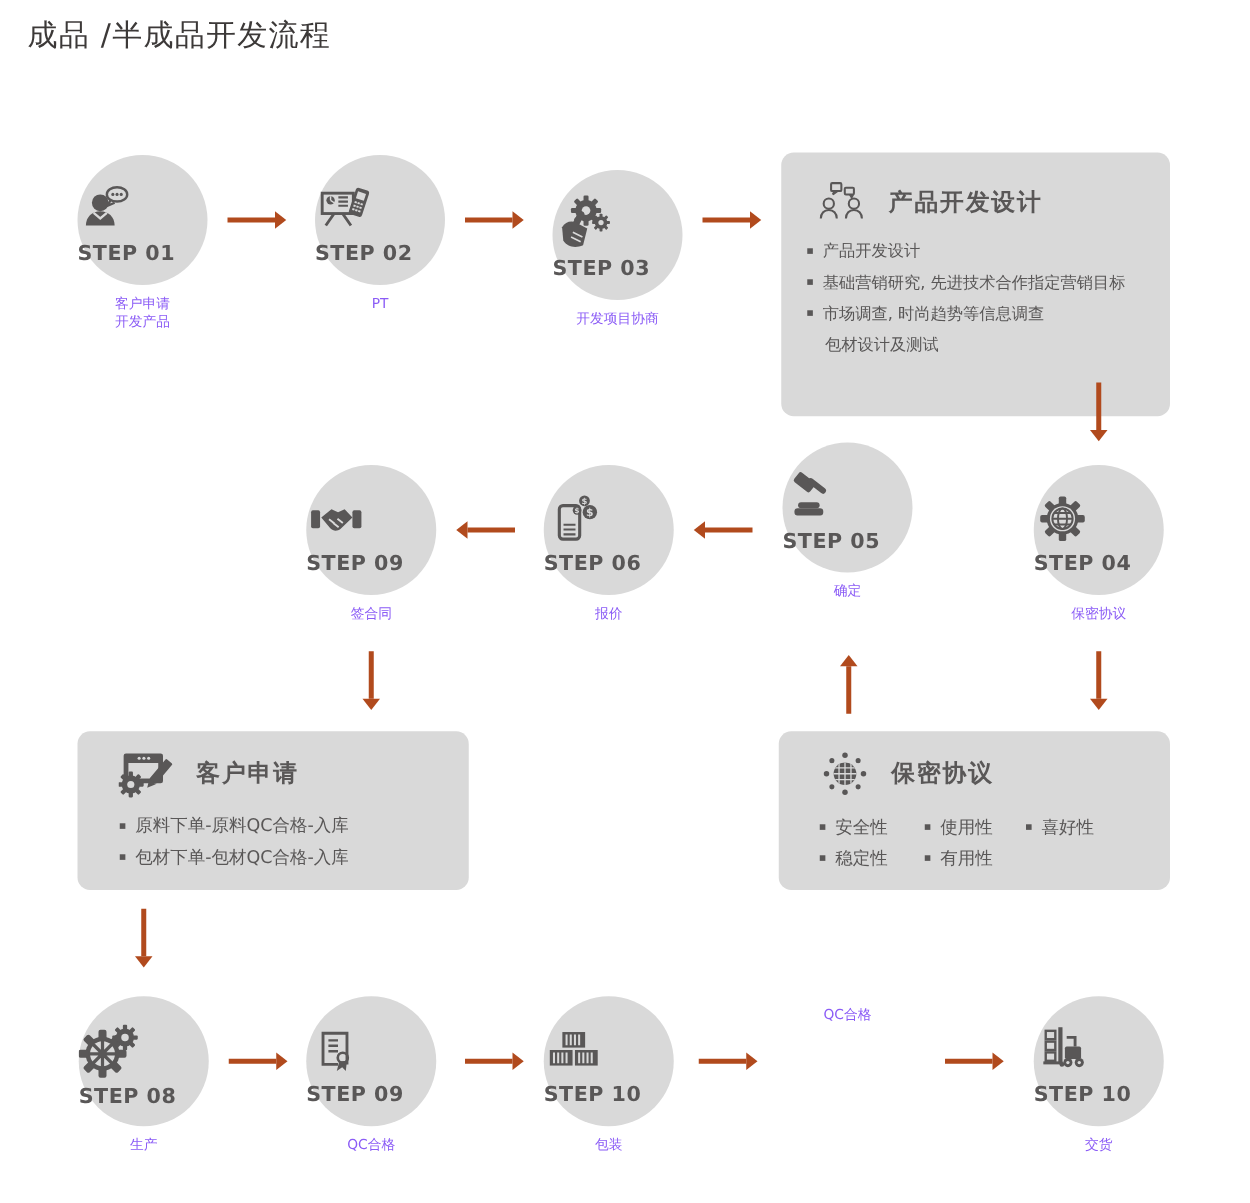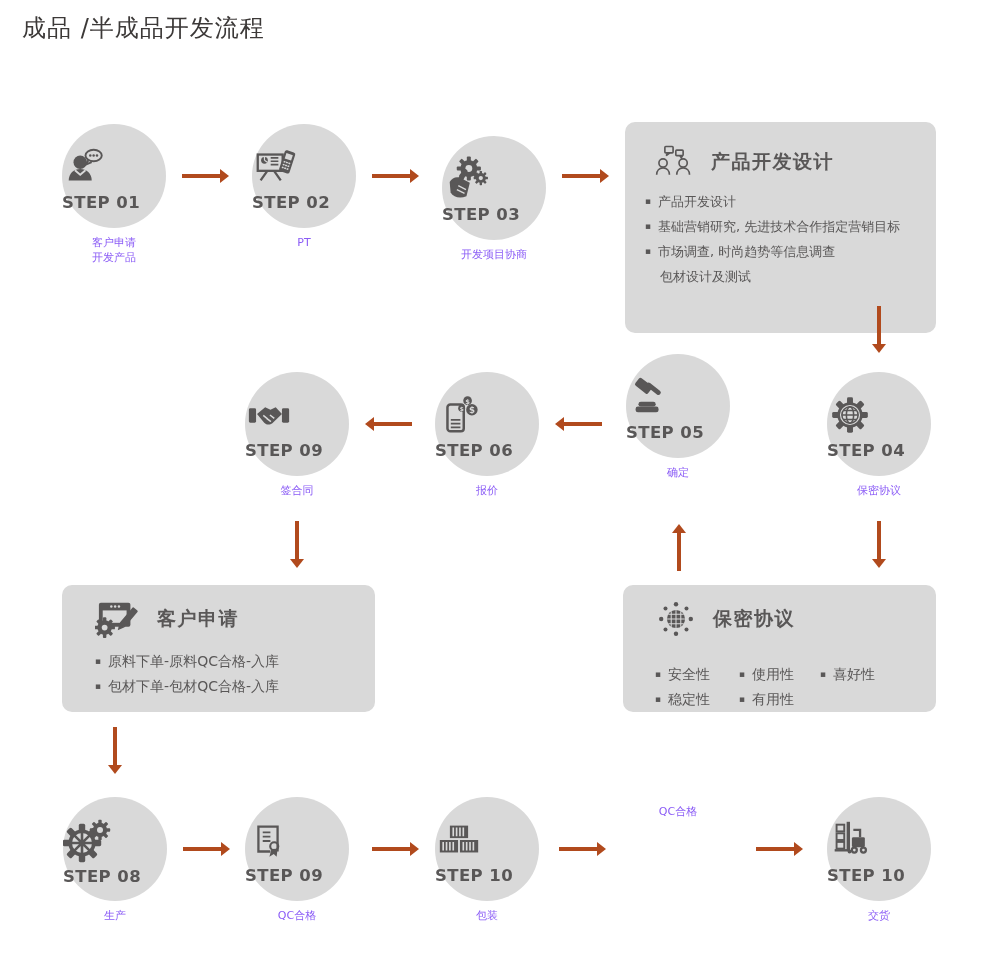--- a/index.html
+++ b/index.html
@@ -277,21 +277,21 @@
           <circle cx="6.5" cy="22" r="2.3"></circle>
             <circle cx="37.5" cy="22" r="2.3"></circle>
           <circle cx="11" cy="11" r="2.1"></circle>
             <circle cx="33" cy="11" r="2.1"></circle>
           <circle cx="11" cy="33" r="2.1"></circle>
             <circle cx="33" cy="33" r="2.1"></circle>
         </g>
       </svg>
       <div class="box-title">保密协议</div>
     </div>
-    <div class="sample-grid" style="margin-top:23px">
+    <div class="sample-grid" style="margin-top:11px">
       <span class="bi">安全性</span>
       <span class="bi">使用性</span>
       <span class="bi">喜好性</span>
       <span class="bi">稳定性</span>
       <span class="bi">有用性</span>
     </div>
   </div>
 
   <div class="arrow ad" style="left:113px;top:727px;height:38px"></div>
 

